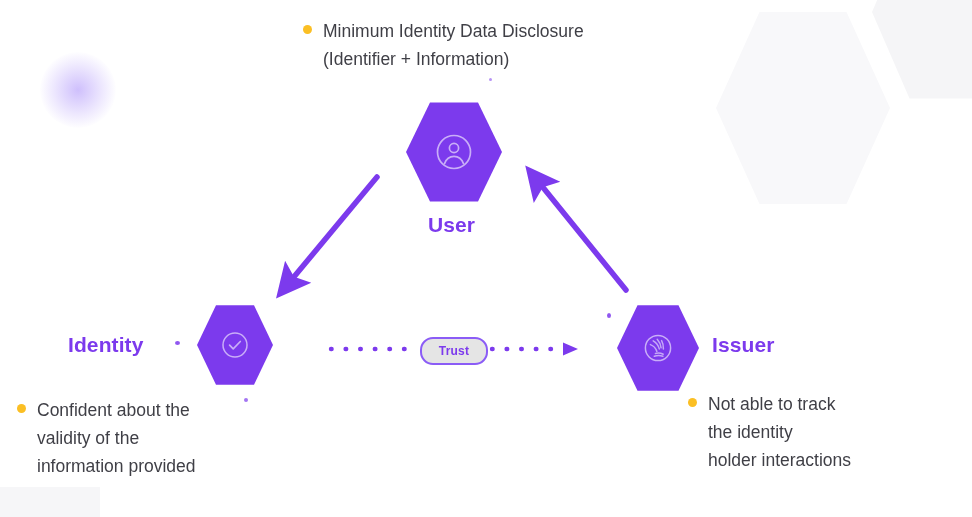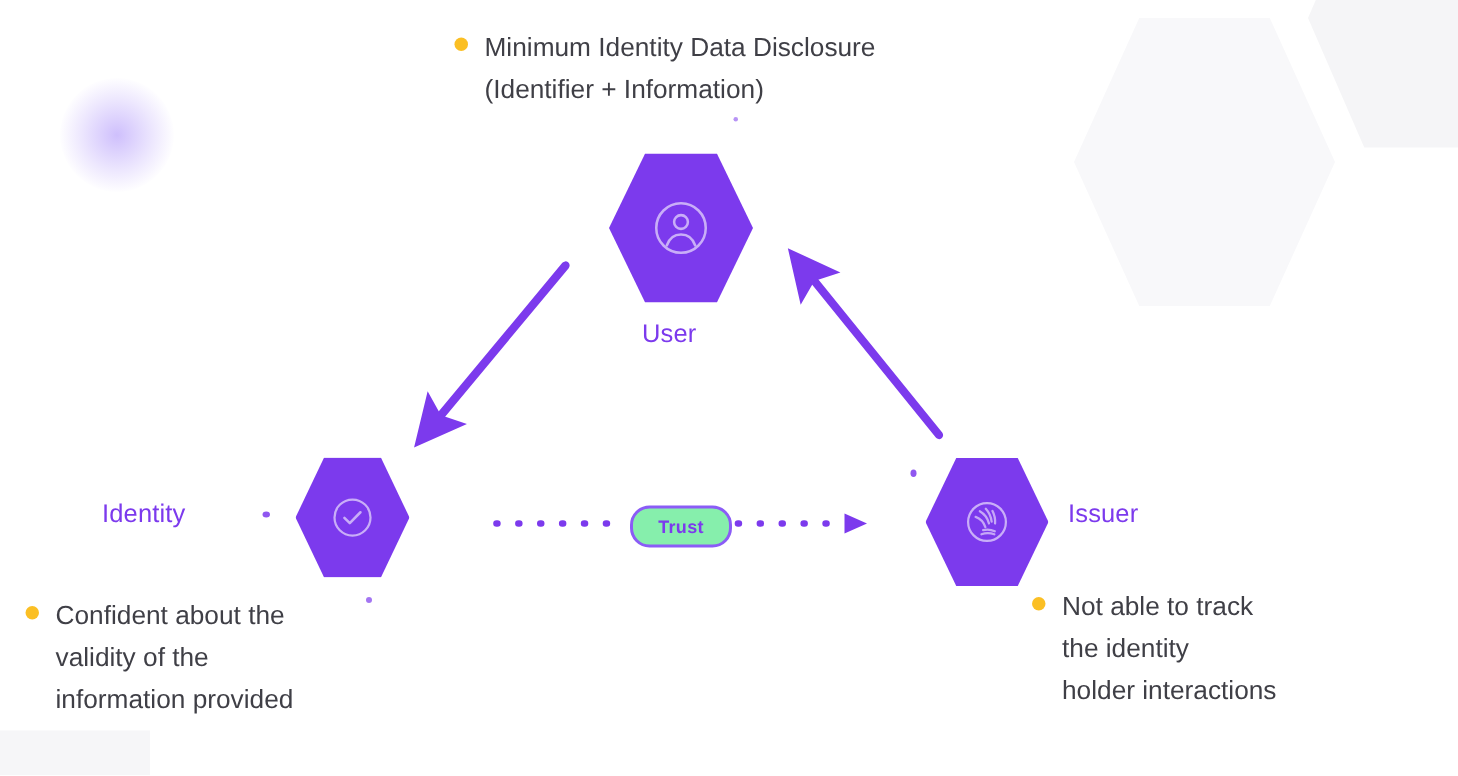--- a/index.html
+++ b/index.html
@@ -78,22 +78,22 @@
   #node-user     { left: 406px; top: 101px; width: 96px; height: 102px; }
   #node-verifier { left: 197px; top: 304px; width: 76px; height: 82px; }
   #node-issuer   { left: 617px; top: 304px; width: 82px; height: 88px; }
 
   .node-icon { display: block; opacity: .62; }
 
   
   .node-label {
     position: absolute;
     color: #7c3aed;
-    font-weight: normal;
-    font-size: 17px;
+    font-weight: bold;
+    font-size: 21px;
     letter-spacing: .1px;
     white-space: nowrap;
   }
   #label-user     { left: 428px; top: 213px; }
   #label-verifier { left: 68px;  top: 333px; }
   #label-issuer   { left: 712px; top: 333px; text-align: center; }
 
   
   #connectors {
     position: absolute;
@@ -102,21 +102,21 @@
     pointer-events: none;
   }
 
   
   #trust-pill {
     position: absolute;
     left: 420px; top: 337px;
     width: 64px; height: 24px;
     border: 2px solid #8b5cf6;
     border-radius: 13px;
-    background: #86efac;
+    background: #e5e5e5;
     display: flex;
     align-items: center;
     justify-content: center;
   }
   #trust-pill-label {
     color: #7c3aed;
     font-size: 12px;
     font-weight: bold;
     letter-spacing: .2px;
   }

